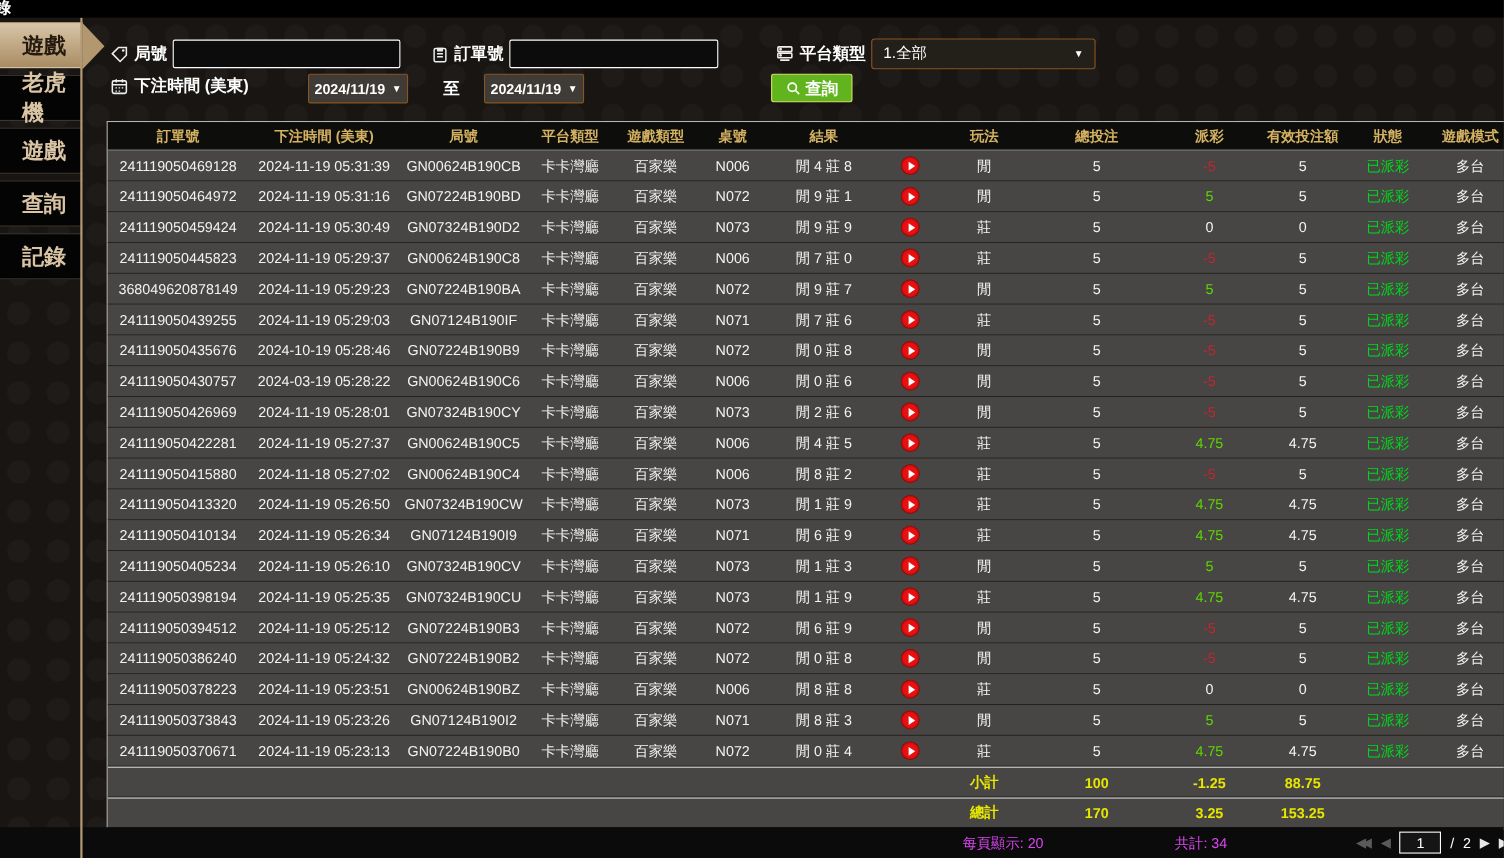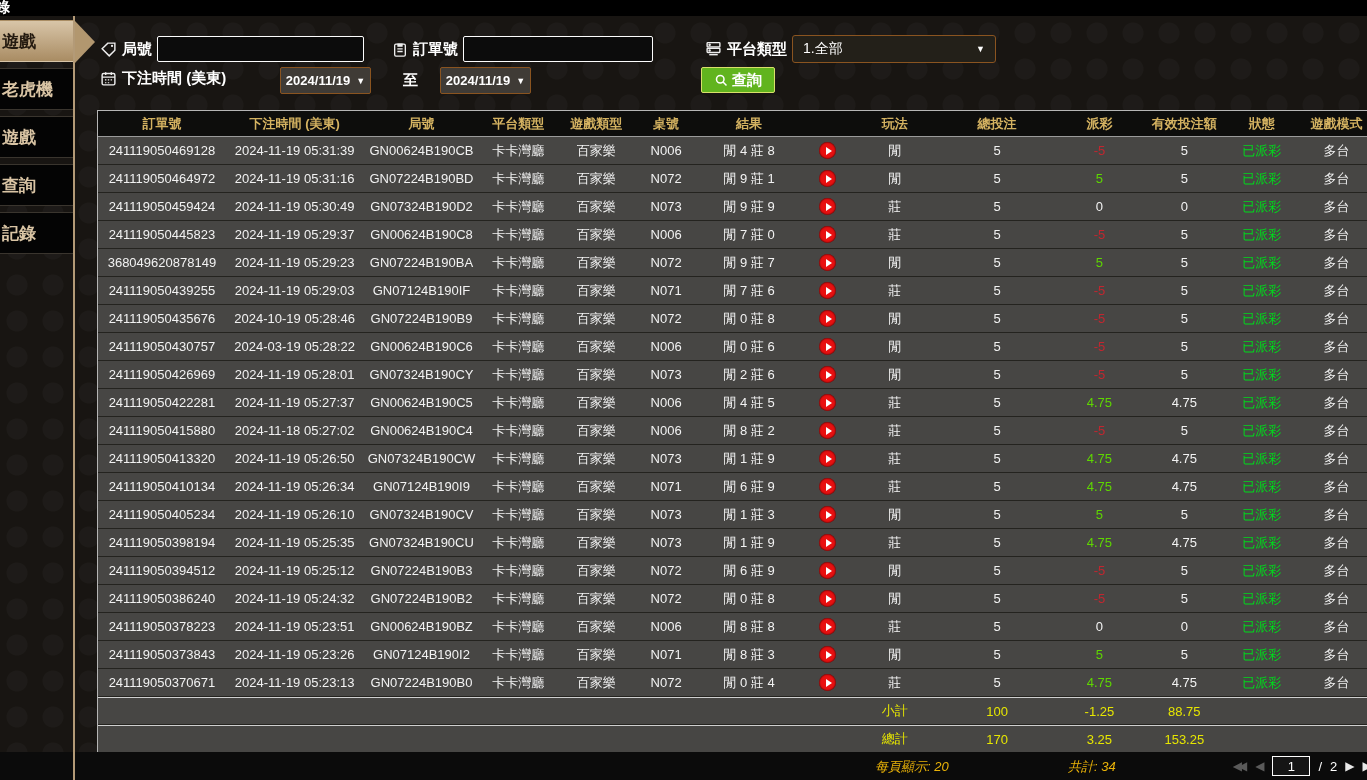--- a/index.html
+++ b/index.html
@@ -20,22 +20,22 @@
   
   .topbar{ position:absolute; left:0; top:0; width:1367px; height:16px; background:#000; z-index:5;}
   .topbar .ttl{ position:absolute; left:-5px; top:-2px; font-size:15px; font-weight:bold; color:#fff; }
 
   
   .sidebar{ position:absolute; left:0; top:16px; width:75px; height:764px; z-index:4; }
   .sidebar::after{ content:""; position:absolute; right:0; top:0; width:2px; height:764px; background:#b39a77; }
   .side-item{
     position:relative; height:42px; margin-bottom:6px; background:#040404;
     border-top:1px solid #3a352e; border-bottom:1px solid #3a352e;
-    display:flex; align-items:center; padding-left:2px;
-    font-size:17px; font-weight:bold; color:#d9c4a4; cursor:pointer; overflow:visible;
+    display:flex; align-items:center; padding-left:20px;
+    font-size:20px; font-weight:bold; color:#d9c4a4; cursor:pointer; overflow:visible;
   }
   .side-item:first-child{ margin-top:4px; }
   .side-item.active{
     background:linear-gradient(#d8c5a8,#a98c63); color:#241a10; border-color:transparent;
   }
   .side-item.active::after{
     content:""; position:absolute; right:-20px; top:0;
     border-top:21px solid transparent; border-bottom:21px solid transparent;
     border-left:20px solid #b2976f;
   }
@@ -76,40 +76,40 @@
   .thead .hc{
     display:flex; align-items:center; justify-content:center;
     font-size:13px; font-weight:bold; color:#d4b261;
   }
   .trow{ display:flex; height:28px; background:#474644; border-bottom:1px solid #24231f; }
   .trow .tc{
     display:flex; align-items:center; justify-content:center;
     font-size:13px; color:#f2f2f2; white-space:nowrap; overflow:hidden;
   }
   .sumrow{ border-top:1px solid #cfcfcf; }
-  .sumrow .tc{ color:#e6e600; font-weight:normal; }
+  .sumrow .tc{ color:#e6e600; font-weight:bold; }
   .c0{width:128px}.c1{width:138px}.c2{width:116px}.c3{width:78px}.c4{width:78px}
   .c5{width:62px}.c6{width:104px}.c7{width:54px}.c8{width:80px}.c9{width:125px}
   .c10{width:80px}.c11{width:90px}.c12{width:65px}.c13{width:85px}
   .neg{ color:#c2262f !important; }
   .pos-val{ color:#5ed600 !important; }
   .status-paid{ color:#00d91c !important; }
   .play-btn{
     width:17px; height:17px; border-radius:50%; background:#e81010; cursor:pointer;
     display:flex; align-items:center; justify-content:center;
     box-shadow:0 0 2px #000 inset;
   }
   .play-btn::after{
     content:""; margin-left:2px;
     border-top:4px solid transparent; border-bottom:4px solid transparent; border-left:6px solid #fff;
   }
 
   
   .footerbar{ position:absolute; left:0; top:752px; width:1367px; height:28px; background:#0b0b0b; z-index:3; }
-  .footerbar .ftext{ position:absolute; top:6px; font-size:13px; color:#eab308;font-style:italic; }
+  .footerbar .ftext{ position:absolute; top:6px; font-size:13px; color:#d946ef; }
   .pager{ position:absolute; right:-10px; top:4px; display:flex; align-items:center; gap:8px; }
   .pg-arrow{ font-size:12px; cursor:pointer; }
   .pg-dim{ color:#5a5a5a; }
   .pg-lit{ color:#e8e8e8; }
   .pg-dbl{ letter-spacing:-4px; margin-right:4px; }
   .page-input{
     width:38px; height:20px; background:#151515; border:1px solid #fdfdfd;
     color:#fff; font-size:13px; text-align:center; outline:none;
   }
   .pg-sep{ font-size:13px; color:#fff; }

